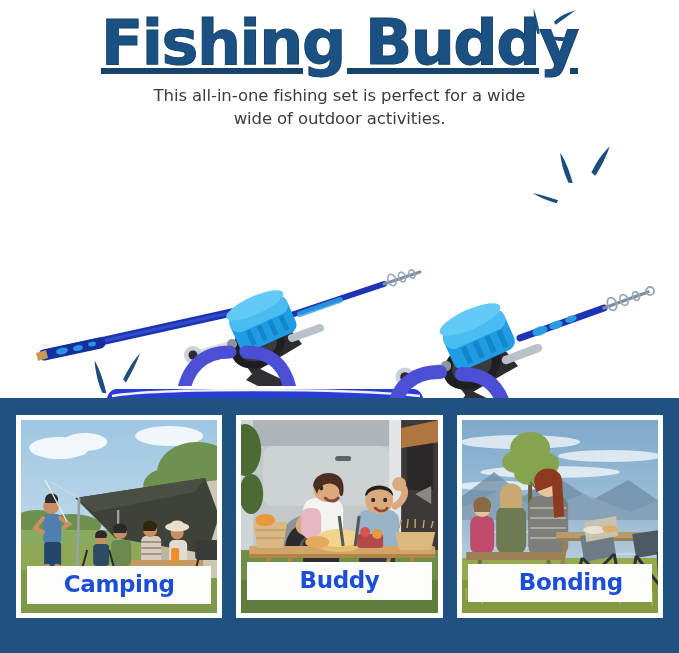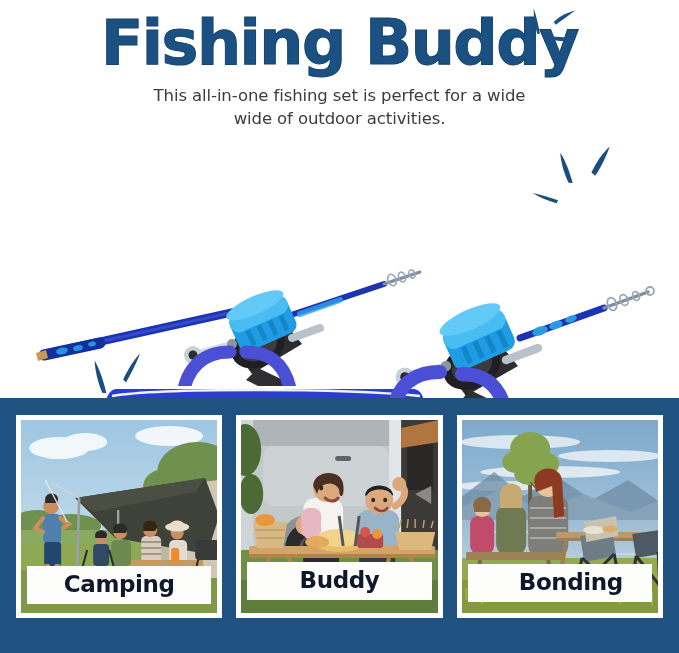--- a/index.html
+++ b/index.html
@@ -13,20 +13,21 @@
 
   
   .header { position:absolute; left:0; top:0; width:679px; height:140px; background:#fff; }
   .title-wrap { position:absolute; left:0; top:6px; width:679px; text-align:center; }
   .title {
     display:inline-block; position:relative;
     font-family:"DejaVu Sans", sans-serif;
     font-weight:700; font-size:62px; line-height:74px;
     letter-spacing:-1.5px;
     color:#1a5182;
+    text-decoration:underline;
     -webkit-text-stroke:1px #16436c;
   }
   .splash-title { position:absolute; right:-6px; top:-2px; width:70px; height:60px; pointer-events:none; }
 
   .subtitle {
     position:absolute; left:0; top:85px; width:679px;
     text-align:center;
     font-family:"DejaVu Sans", sans-serif;
     font-size:16.5px; line-height:22.5px; font-weight:400;
     color:#3c3c3c; letter-spacing:-0.1px;
@@ -57,21 +58,21 @@
   }
   .card-label {
     position:absolute; left:6px; right:6px; bottom:9px;
     background:#fdfdfb;
     text-align:center;
     padding:5px 0 6px 0;
   }
   .card-label-text {
     font-family:"DejaVu Sans", sans-serif;
     font-weight:700; font-size:23px; line-height:27px;
-    color:#0f172a; letter-spacing:-0.4px;
+    color:#1d4ed8; letter-spacing:-0.4px;
   }
   .card:nth-child(2) .card-label { bottom:13px; }
   .card:nth-child(3) .card-label { bottom:11px;padding-left:22px; }
 </style>
 </head>
 <body>
 
 <div class="page">
 
   <div class="header">

